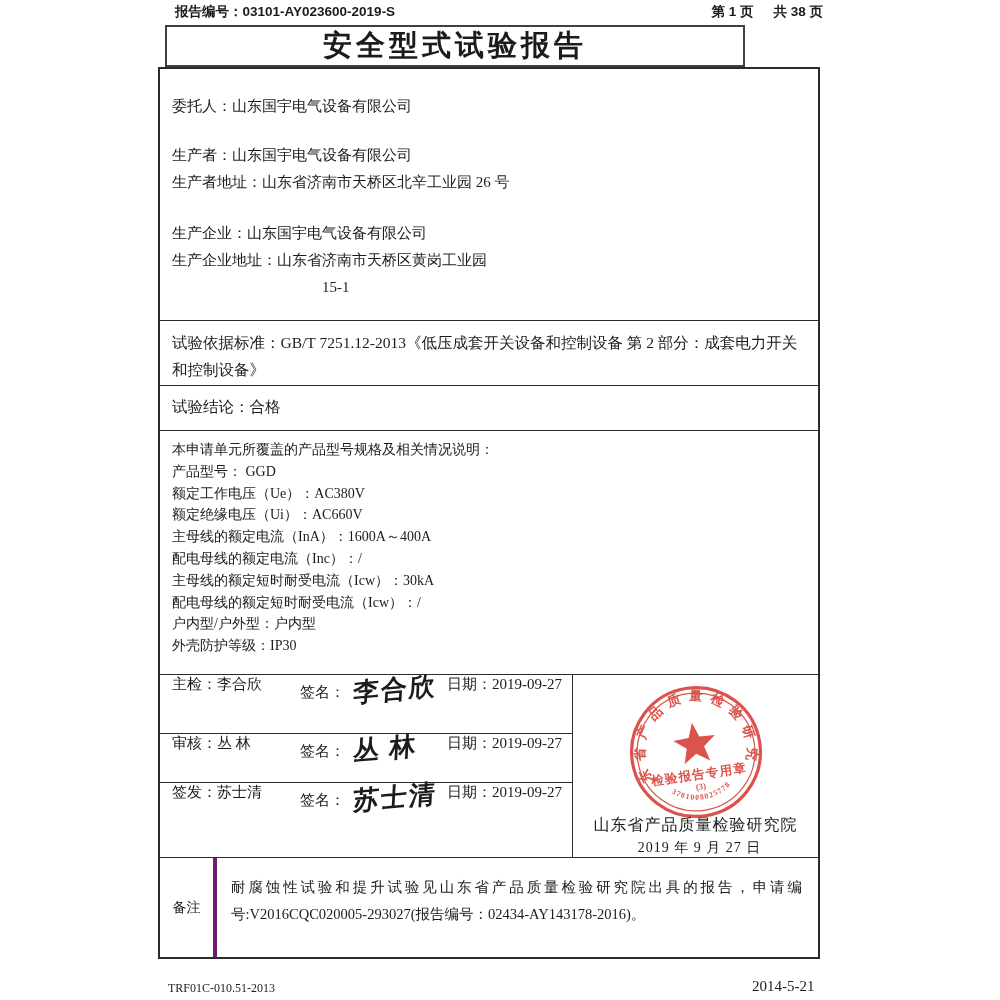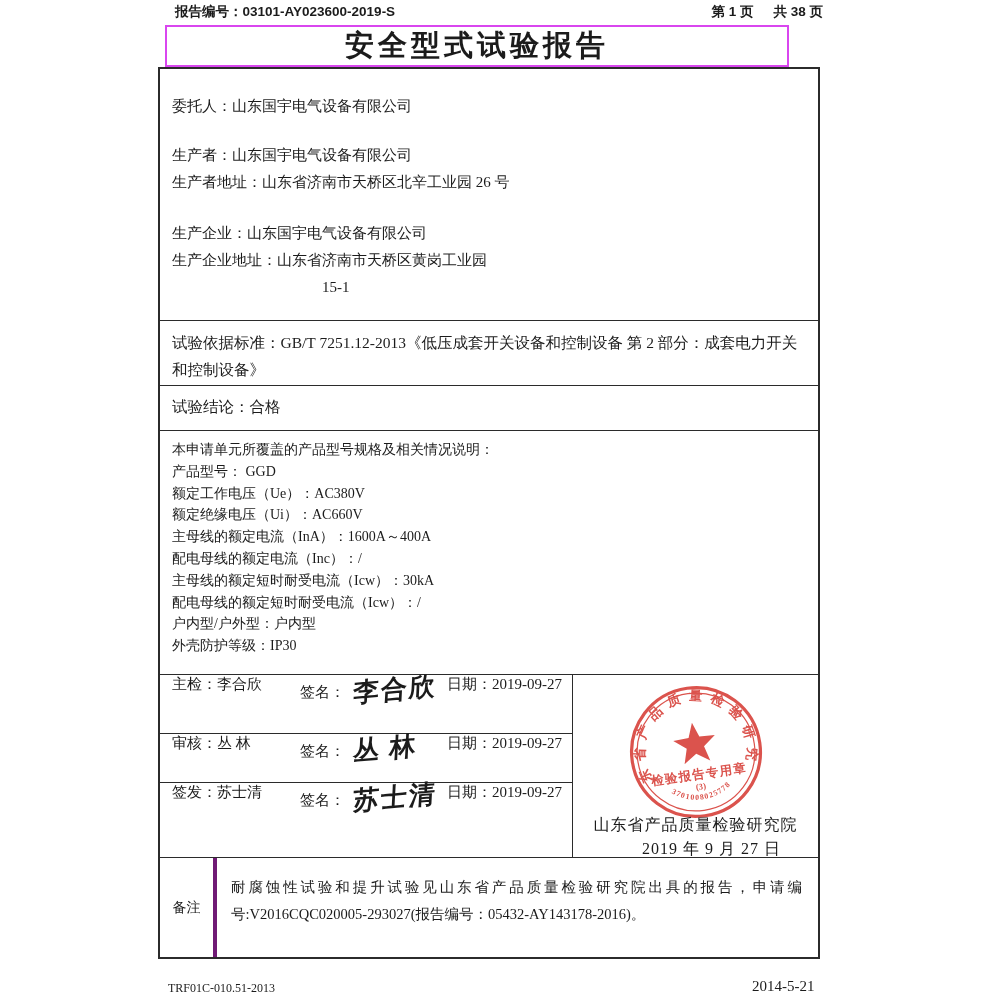--- a/index.html
+++ b/index.html
@@ -11,22 +11,22 @@
   
   .page-header{
     position:absolute;left:175px;top:3px;width:648px;
     display:flex;justify-content:space-between;align-items:flex-start;
     font-family:"Liberation Sans","DejaVu Sans",sans-serif;
     font-weight:700;font-size:13.5px;
   }
   .page-indicator{display:flex;gap:20px;}
   
   .title-box{
-    position:absolute;left:165px;top:25px;width:624px;height:42px;
-    border:2px solid #d946ef;box-sizing:border-box;
+    position:absolute;left:165px;top:25px;width:580px;height:42px;
+    border:2px solid #404040;box-sizing:border-box;
     display:flex;align-items:center;justify-content:center;
   }
   .page-title{font-size:29px;font-weight:600;letter-spacing:4px;}
   
   .doc-table{
     position:absolute;left:158px;top:67px;width:662px;height:892px;
     border:2px solid #2b2b2b;box-sizing:border-box;
     font-size:15px;
   }
   .row{box-sizing:border-box;}
@@ -61,21 +61,21 @@
   .handwriting{
     display:inline-block;font-size:26px;font-weight:600;
     transform:rotate(-5deg) skewX(-8deg);margin-left:8px;position:relative;top:-3px;
     letter-spacing:2px;
   }
   .sig-date{margin-left:auto;white-space:nowrap;}
   
   .seal-cell{flex:1;position:relative;}
   .seal-svg{position:absolute;top:8px;left:50%;transform:translateX(-50%) rotate(-8deg);opacity:0.92;}
   .seal-org{position:absolute;top:140px;left:0;width:100%;text-align:center;font-size:16px;letter-spacing:1px;}
-  .seal-date{position:absolute;top:164px;left:16px;width:100%;text-align:center;font-size:16px;letter-spacing:1px;}
+  .seal-date{position:absolute;top:164px;left:4px;width:100%;text-align:center;font-size:14px;letter-spacing:1px;}
   
   .remark-row{height:100px;display:flex;}
   .remark-label{
     width:57px;border-right:4px solid #701a75;box-sizing:border-box;
     display:flex;align-items:center;justify-content:center;font-size:14px;
   }
   .remark-body{
     flex:1;padding:16px 16px 0 14px;font-size:14.5px;line-height:27px;
     text-align:justify;text-justify:inter-character;
   }
@@ -177,19 +177,19 @@
           <textPath href="#sealArcBottom" startOffset="50%" text-anchor="middle">3701008025778</textPath>
         </text>
       </svg>
       <div class="seal-org">山东省产品质量检验研究院</div>
       <div class="seal-date">2019 年 9 月 27 日</div>
     </div>
   </div>
 
   <div class="row bt remark-row">
     <div class="remark-label">备注</div>
-    <div class="remark-body">耐腐蚀性试验和提升试验见山东省产品质量检验研究院出具的报告，申请编号:V2016CQC020005-293027(报告编号：05432-AY143178-2016)。</div>
+    <div class="remark-body">耐腐蚀性试验和提升试验见山东省产品质量检验研究院出具的报告，申请编号:V2016CQC020005-293027(报告编号：02434-AY143178-2016)。</div>
   </div>
 
 </div>
 
 <div class="page-footer-left">TRF01C-010.51-2013</div>
 <div class="page-footer-right">2014-5-21</div>
 
 </body></html>

